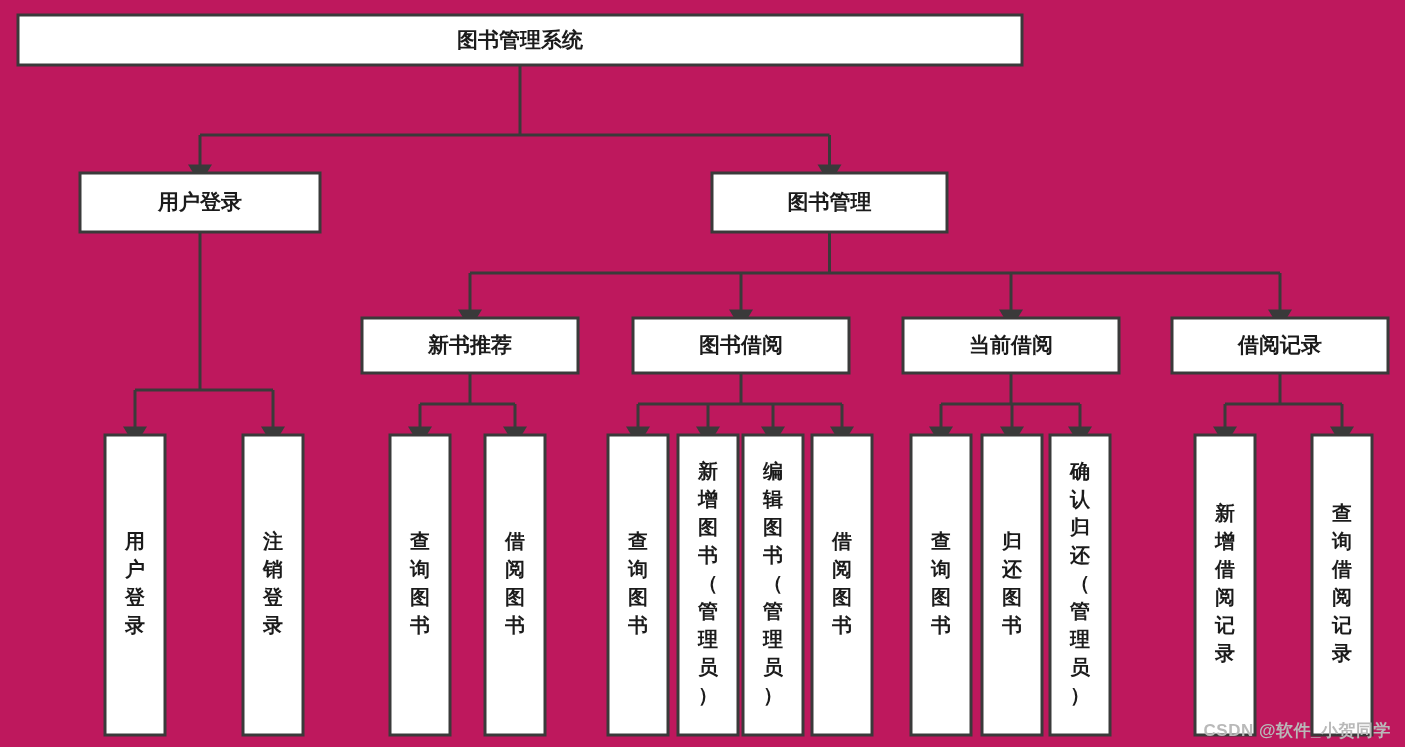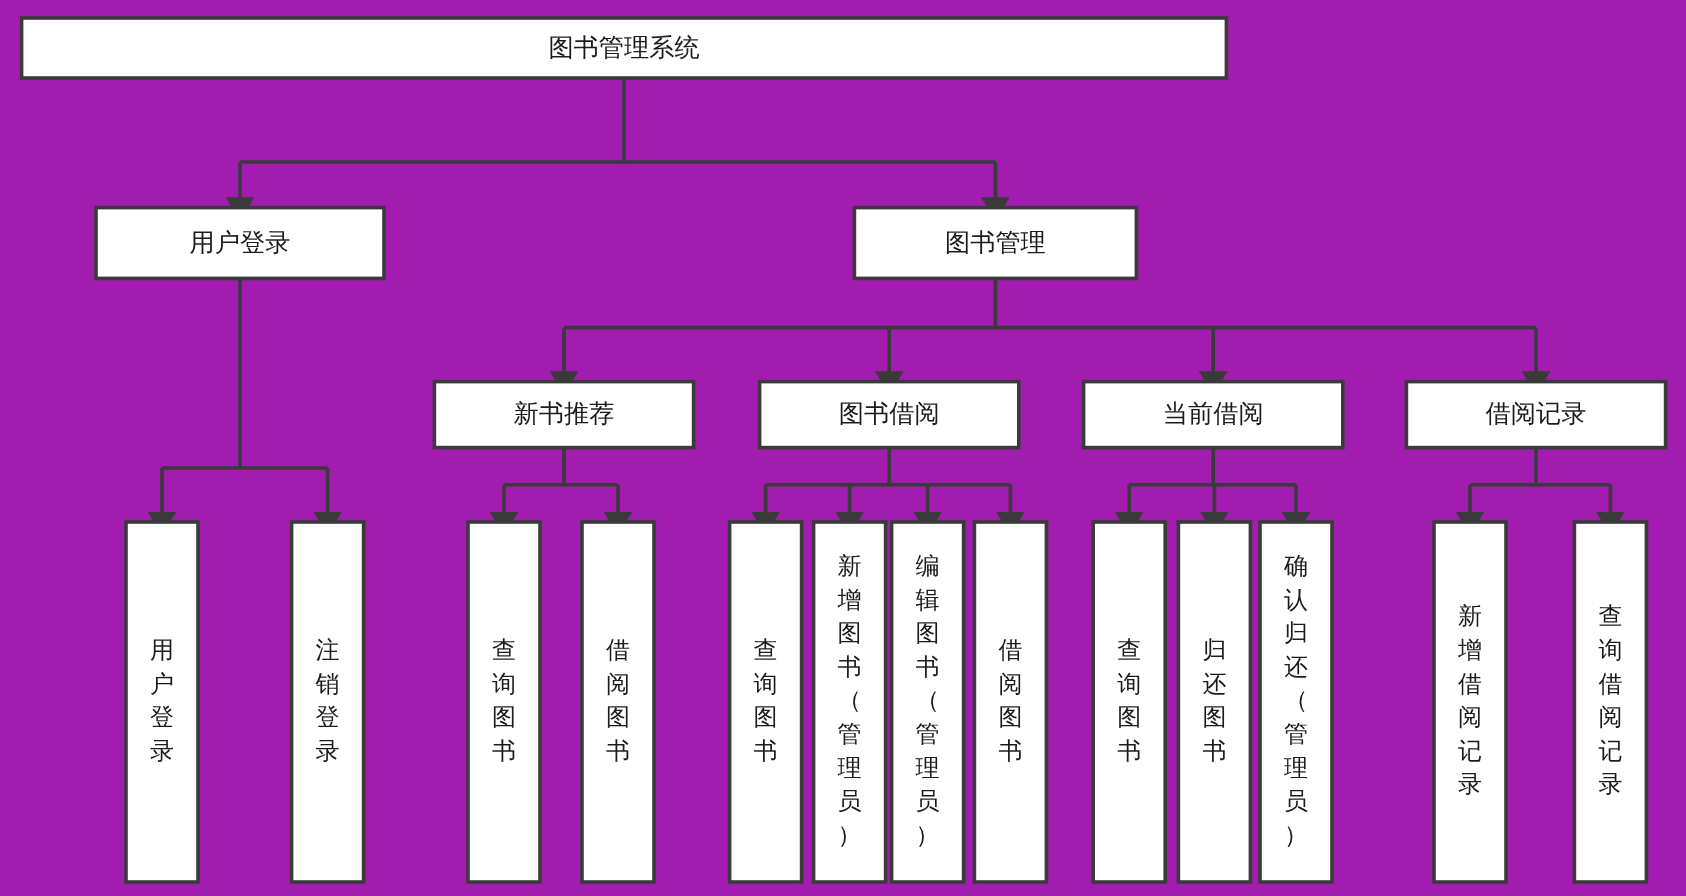--- a/index.html
+++ b/index.html
@@ -1,20 +1,20 @@
 <!DOCTYPE html>
 <html><head>
 <meta charset="utf-8">
 <style>
   html,body{margin:0;padding:0;background:#ffffff;}
   body{
     font-family:"Liberation Sans","DejaVu Sans",sans-serif;
     width:1405px;height:747px;overflow:hidden;
   }
-  #stage{position:relative;width:1405px;height:747px;background:#a21caf;}
+  #stage{position:relative;width:1405px;height:747px;background:#be185d;font-weight:bold;}
   svg#diagram{position:absolute;left:0;top:0;width:1405px;height:747px;display:block;}
   .node-rect{fill:#ffffff;stroke:#3a3a3a;stroke-width:3;}
   .edge{stroke:#3a3a3a;stroke-width:3;fill:none;stroke-linecap:butt;}
   .node-label{
     font-family:"Liberation Sans","DejaVu Sans",sans-serif;
     font-size:21px;fill:#1b1b1b;
     text-anchor:middle;dominant-baseline:middle;
   }
   .vlabel-char{
     font-family:"Liberation Sans","DejaVu Sans",sans-serif;
@@ -248,13 +248,14 @@
             <text x="1342" y="543" class="vlabel-char">询</text>
             <text x="1342" y="571" class="vlabel-char">借</text>
             <text x="1342" y="599" class="vlabel-char">阅</text>
             <text x="1342" y="627" class="vlabel-char">记</text>
             <text x="1342" y="655" class="vlabel-char">录</text>
           </g>
         </g>
       </g>
   </svg>
 
+  <div class="watermark">CSDN @软件_小贺同学</div>
 </div>
 
 </body></html>

